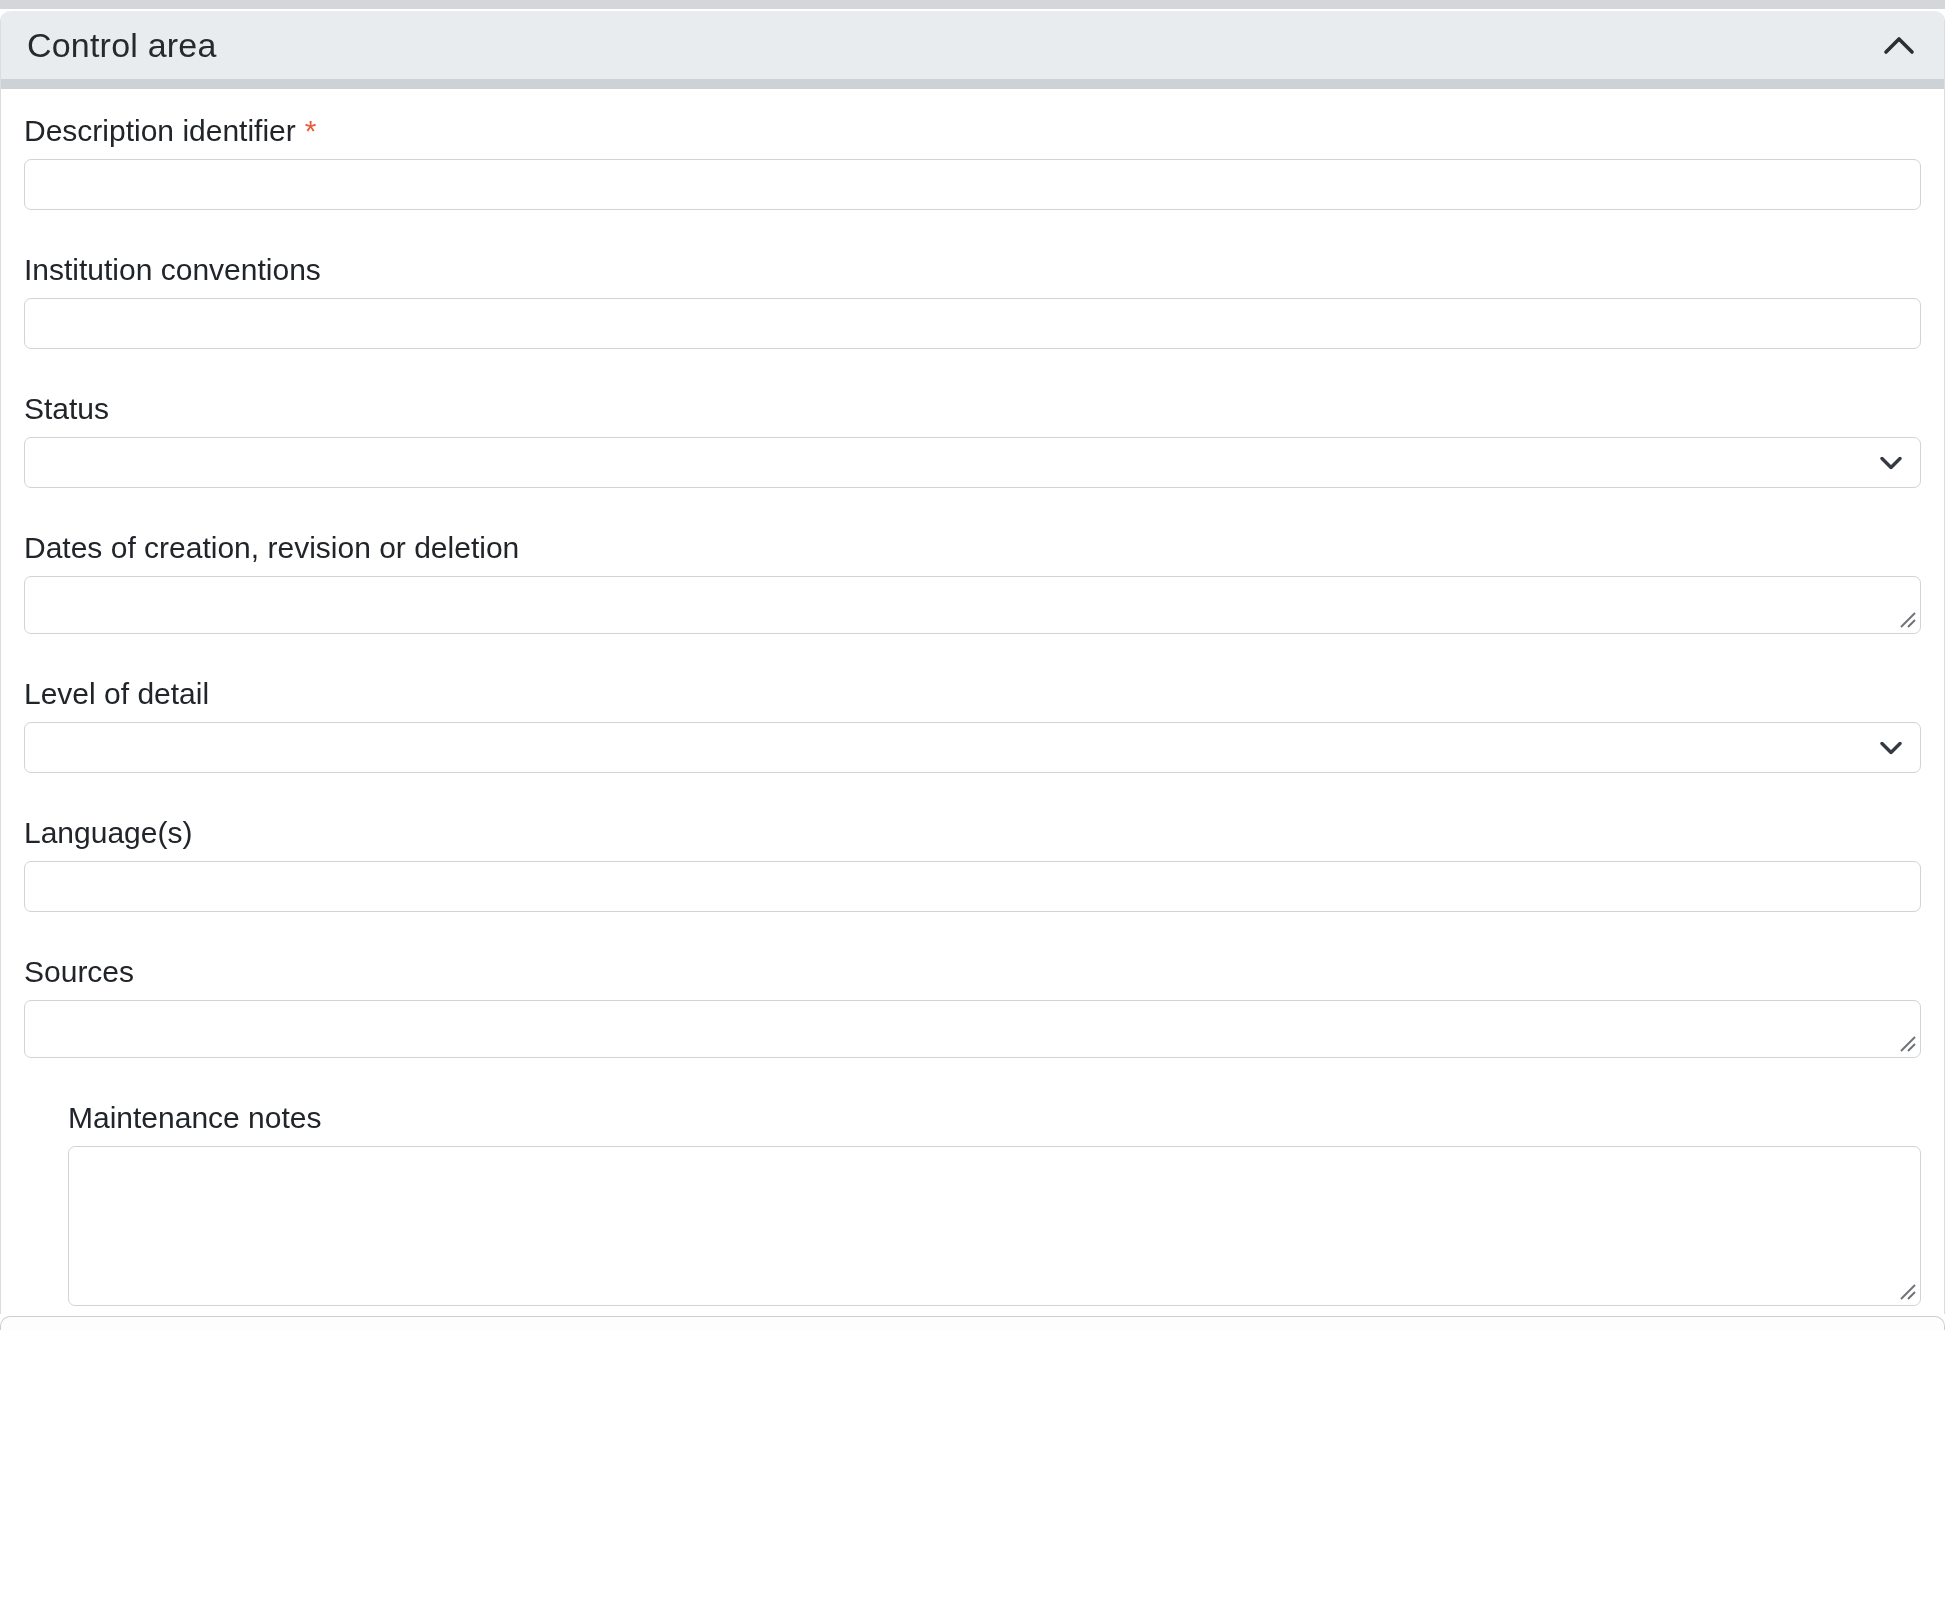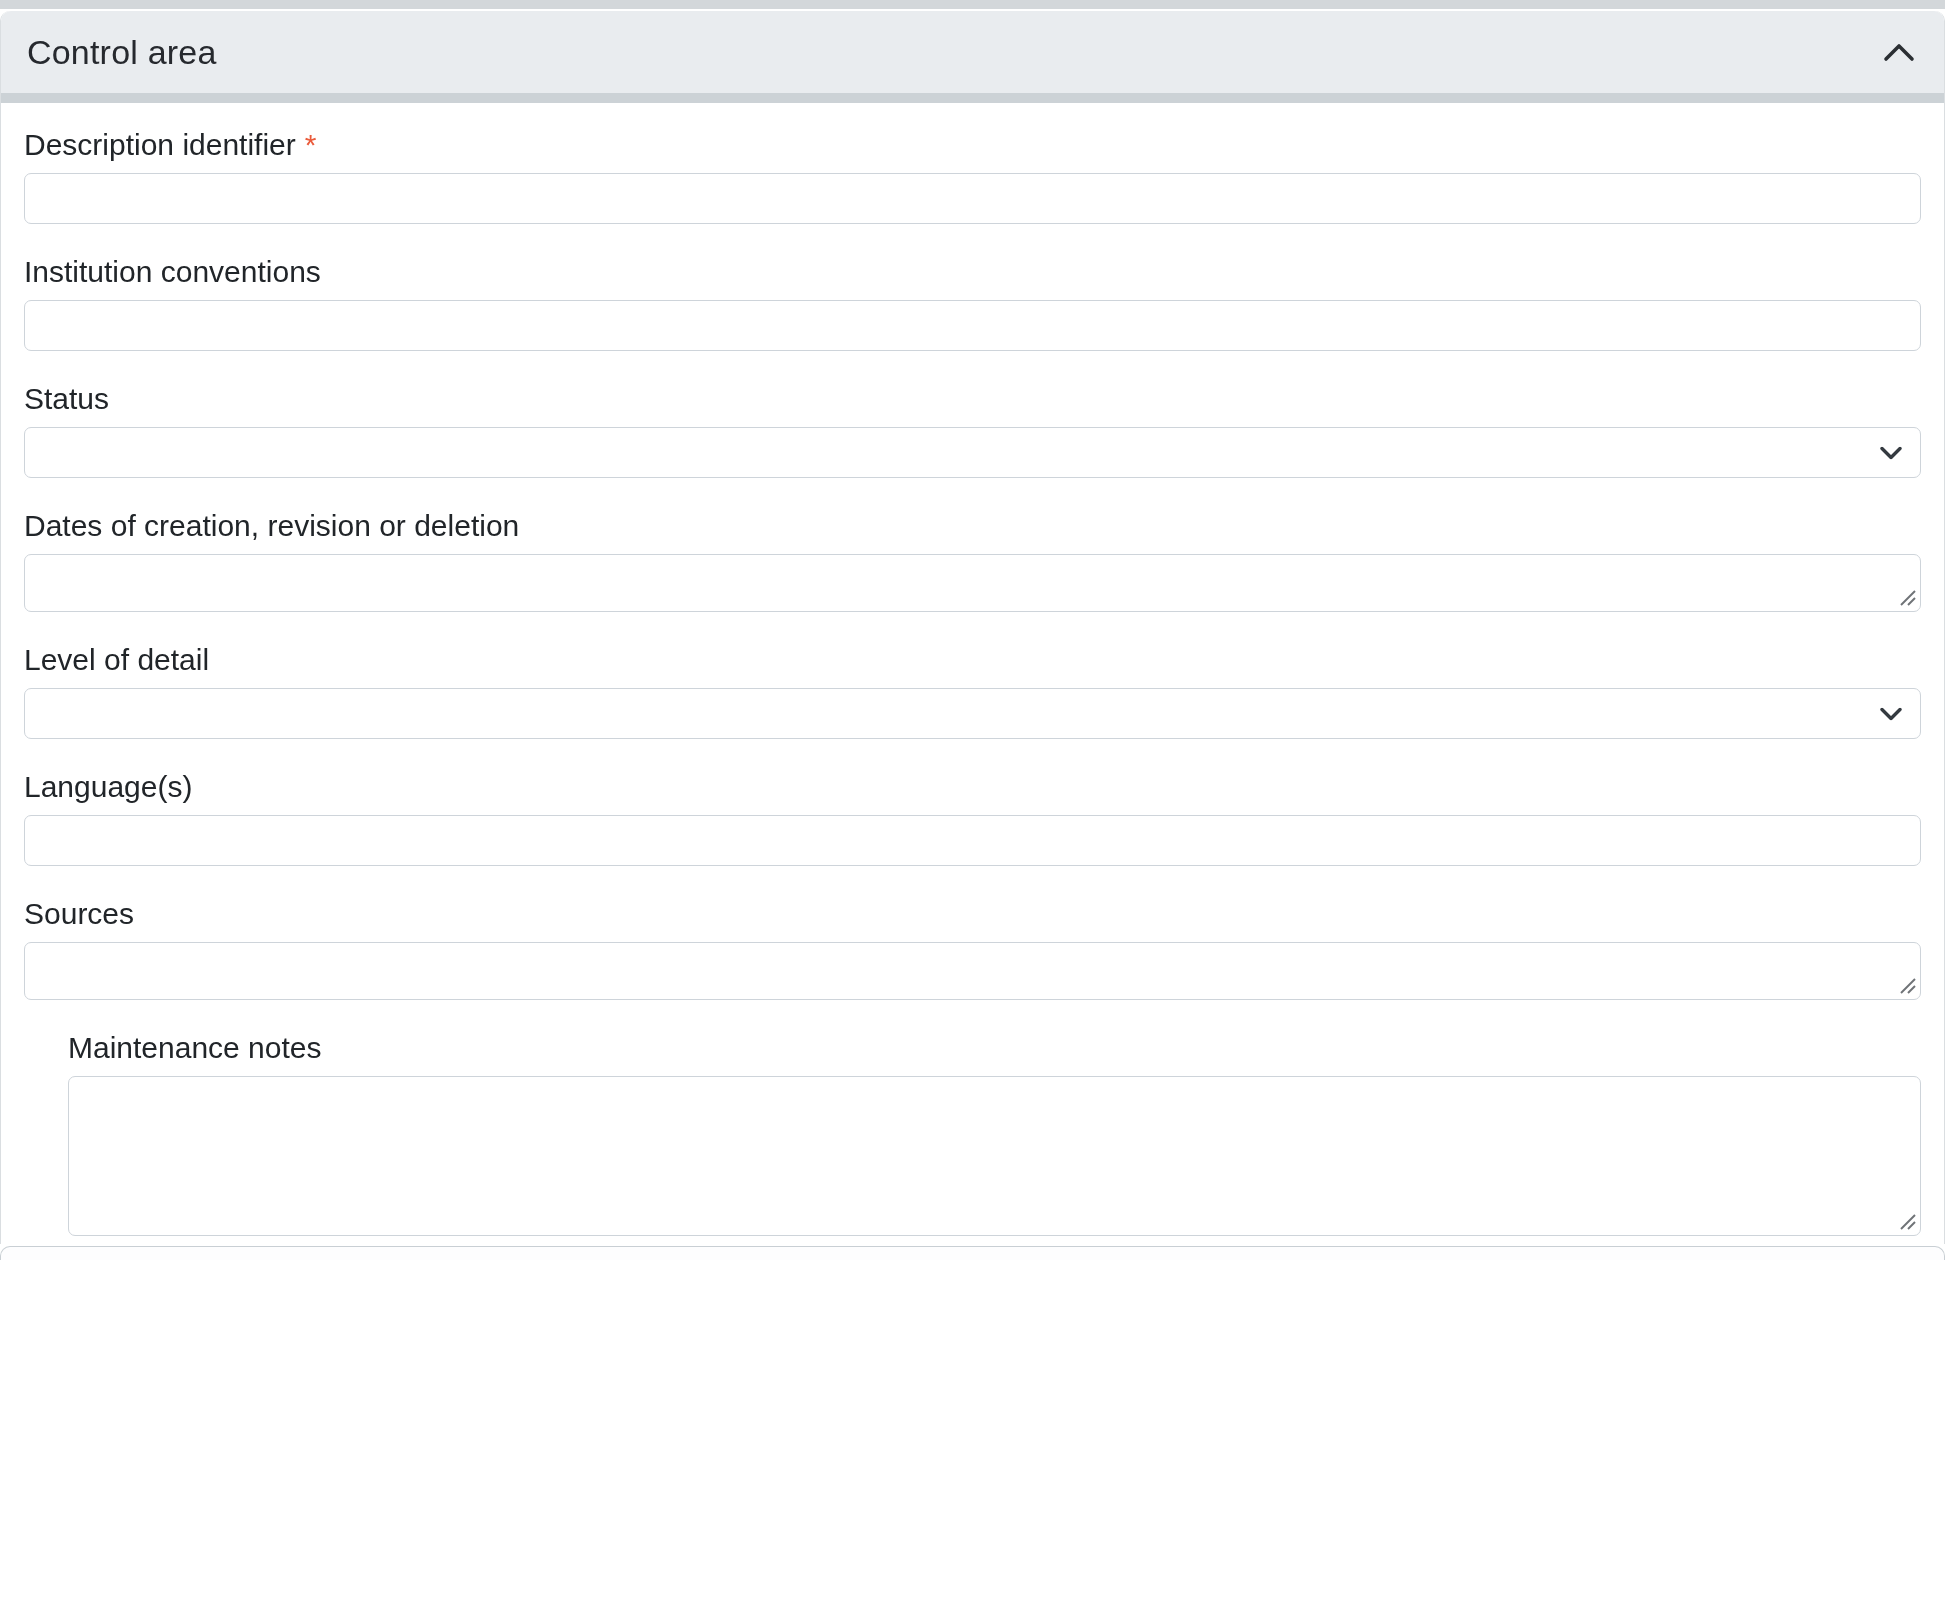--- a/index.html
+++ b/index.html
@@ -24,42 +24,42 @@
   .accordion-card {
     border-left: 1px solid #dadee1;
     border-right: 1px solid #dadee1;
     border-top-left-radius: 10px;
     border-top-right-radius: 10px;
   }
   .accordion-header {
     display: flex;
     align-items: center;
     justify-content: space-between;
-    height: 92px;
+    height: 78px;
     background: #e9ecef;
     border-bottom: 10px solid #ccd2d6;
     border-top-left-radius: 10px;
     border-top-right-radius: 10px;
     padding: 0 29px 0 26px;
     cursor: pointer;
   }
   .accordion-title {
     font-size: 34px;
     font-weight: 400;
     color: #26292e;
     letter-spacing: 0.2px;
   }
   .chevron-up { display: flex; align-items: center; }
 
   .accordion-body {
     padding: 24px 23px 8px 23px;
     background: #ffffff;
   }
 
-  .field { margin-bottom: 30px; }
+  .field { margin-bottom: 42px; }
   .field:last-child { margin-bottom: 0; padding-left: 44px; }
 
   .field-label {
     display: block;
     font-size: 30px;
     line-height: 35px;
     margin-bottom: 11px;
     color: #212529;
   }
   .required-mark {

